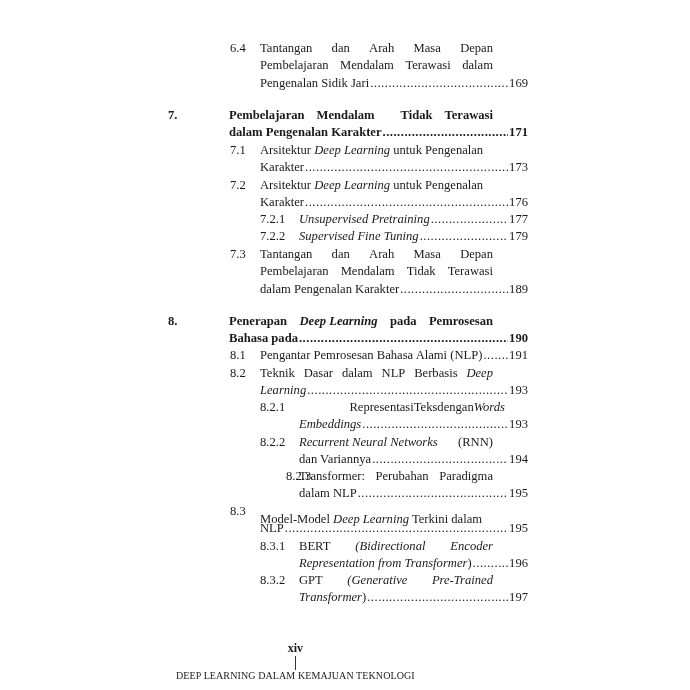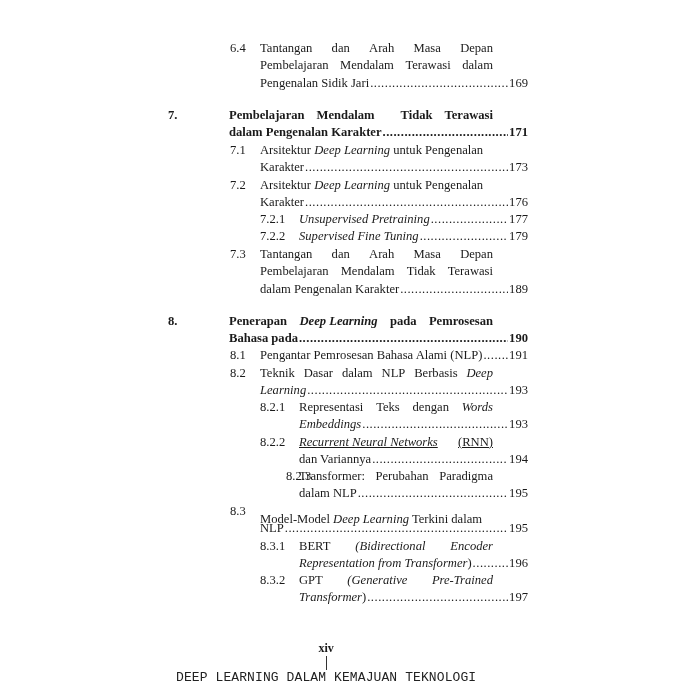--- a/index.html
+++ b/index.html
@@ -10,21 +10,21 @@
   .num { position: absolute; white-space: nowrap; }
   .txt { position: absolute; line-height: 17.3px; }
   .line { display: flex; white-space: nowrap; height: 17.3px; align-items: baseline; }
   .fill { flex: 1; overflow: hidden; white-space: nowrap; margin: 0 1px; }
   .fill::after { content: "........................................................................................................................................................................"; letter-spacing: 0.5px; }
   .bold { font-weight: bold; }
   .pg { white-space: nowrap; }
   .footer { position: absolute; left: 176px; top: 641px; display: flex; align-items: center; flex-direction: column; }
   .footer .fnum { font-family: "Liberation Serif", serif; font-weight: bold; font-size: 12px; }
   .footer .bar { width: 1px; height: 14px; background: #333; margin: 0 6px 0 6px; }
-  .footer .ftitle { font-family: Liberation Mono, monospace; font-size: 13px; letter-spacing: 0.1px; color: #222; }
+  .footer .ftitle { font-family: Liberation Serif, serif; font-size: 10px; letter-spacing: 0.1px; color: #222; }
 </style>
 </head>
 <body>
 
 <div class="toc">
 
   <div class="entry" style="left:0;top:40px;">
     <span class="num" style="left:230px;top:0;line-height:17.3px;">6.4</span>
     <div class="txt" style="left:260px;top:0;width:268px;">
       <div class="line" style="width:233px;justify-content:space-between;">
@@ -186,38 +186,38 @@
         <i>Learning</i>
         <span class="fill"></span>
         <span class="pg">193</span>
       </div>
     </div>
   </div>
 
   <div class="entry" style="left:0;top:399px;">
     <span class="num" style="left:260px;top:0;line-height:17.3px;">8.2.1</span>
     <div class="txt" style="left:299px;top:0;width:229px;">
-      <div class="line" style="width:194px;justify-content:space-between;">
+      <div class="line" style="width:194px;justify-content:flex-end;margin-left:12px;">
         <span>Representasi</span>
         <span>Teks</span>
         <span>dengan</span>
         <i>Words</i>
       </div>
       <div class="line">
         <i>Embeddings</i>
         <span class="fill"></span>
         <span class="pg">193</span>
       </div>
     </div>
   </div>
 
   <div class="entry" style="left:0;top:434px;">
     <span class="num" style="left:260px;top:0;line-height:17.3px;">8.2.2</span>
     <div class="txt" style="left:299px;top:0;width:229px;">
-      <div class="line" style="width:194px;justify-content:space-between;text-decoration:underline;">
+      <div class="line" style="width:194px;justify-content:space-between;">
         <i>Recurrent Neural Networks</i>
         <span>(RNN)</span>
       </div>
       <div class="line">
         <span>dan Variannya</span>
         <span class="fill"></span>
         <span class="pg">194</span>
       </div>
     </div>
   </div>

